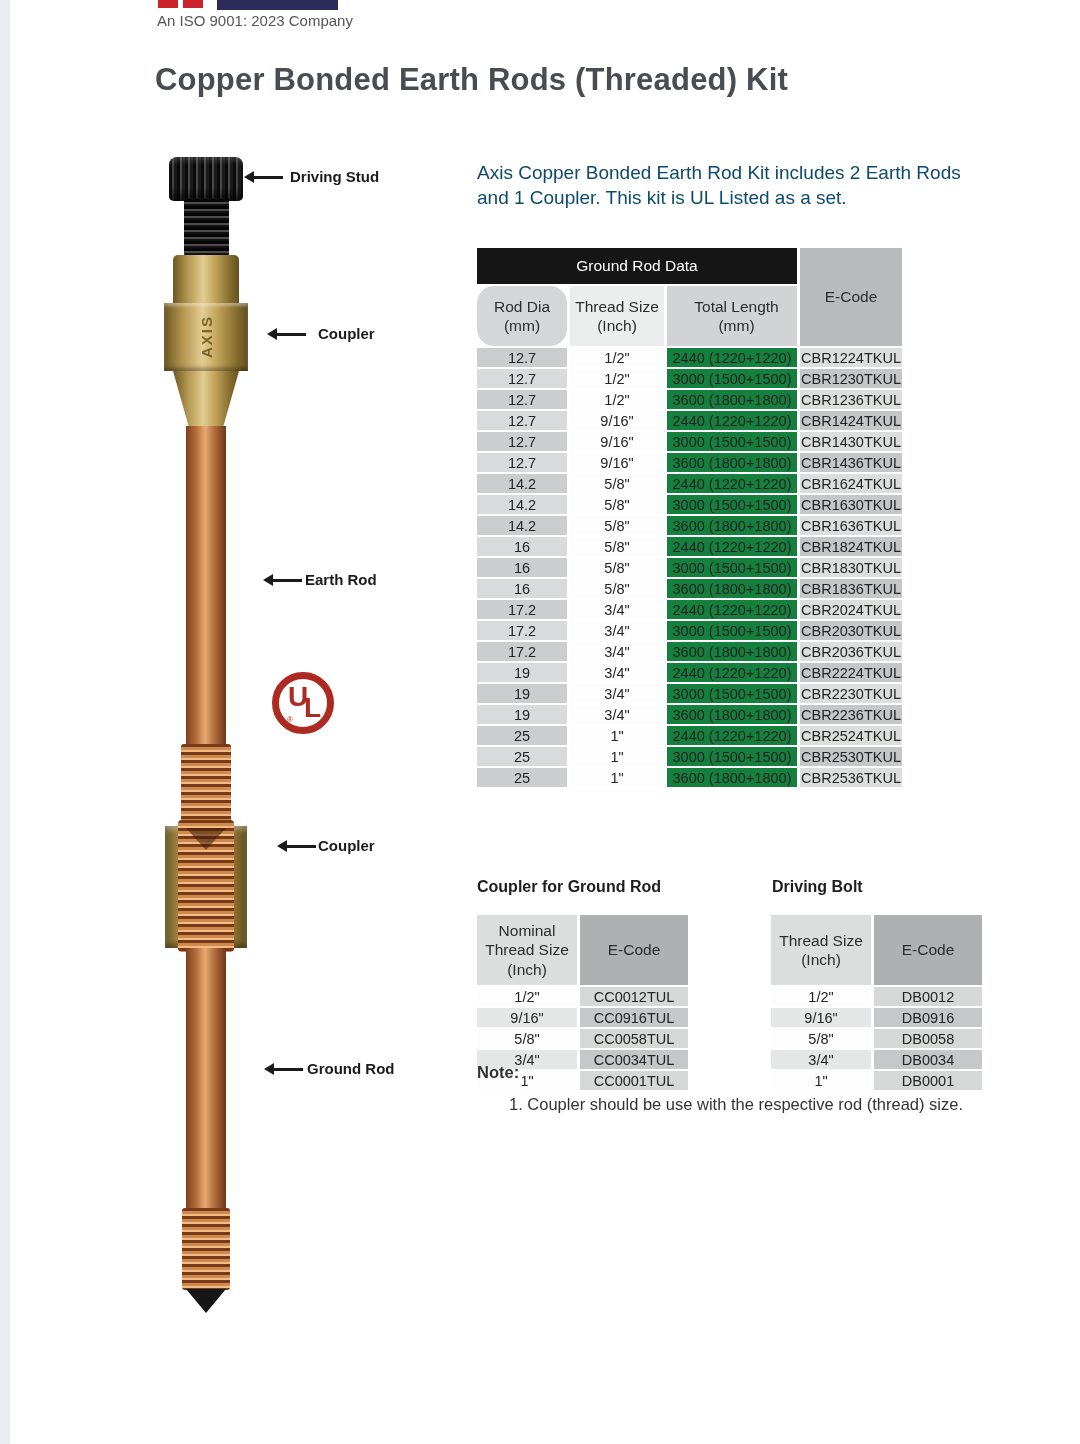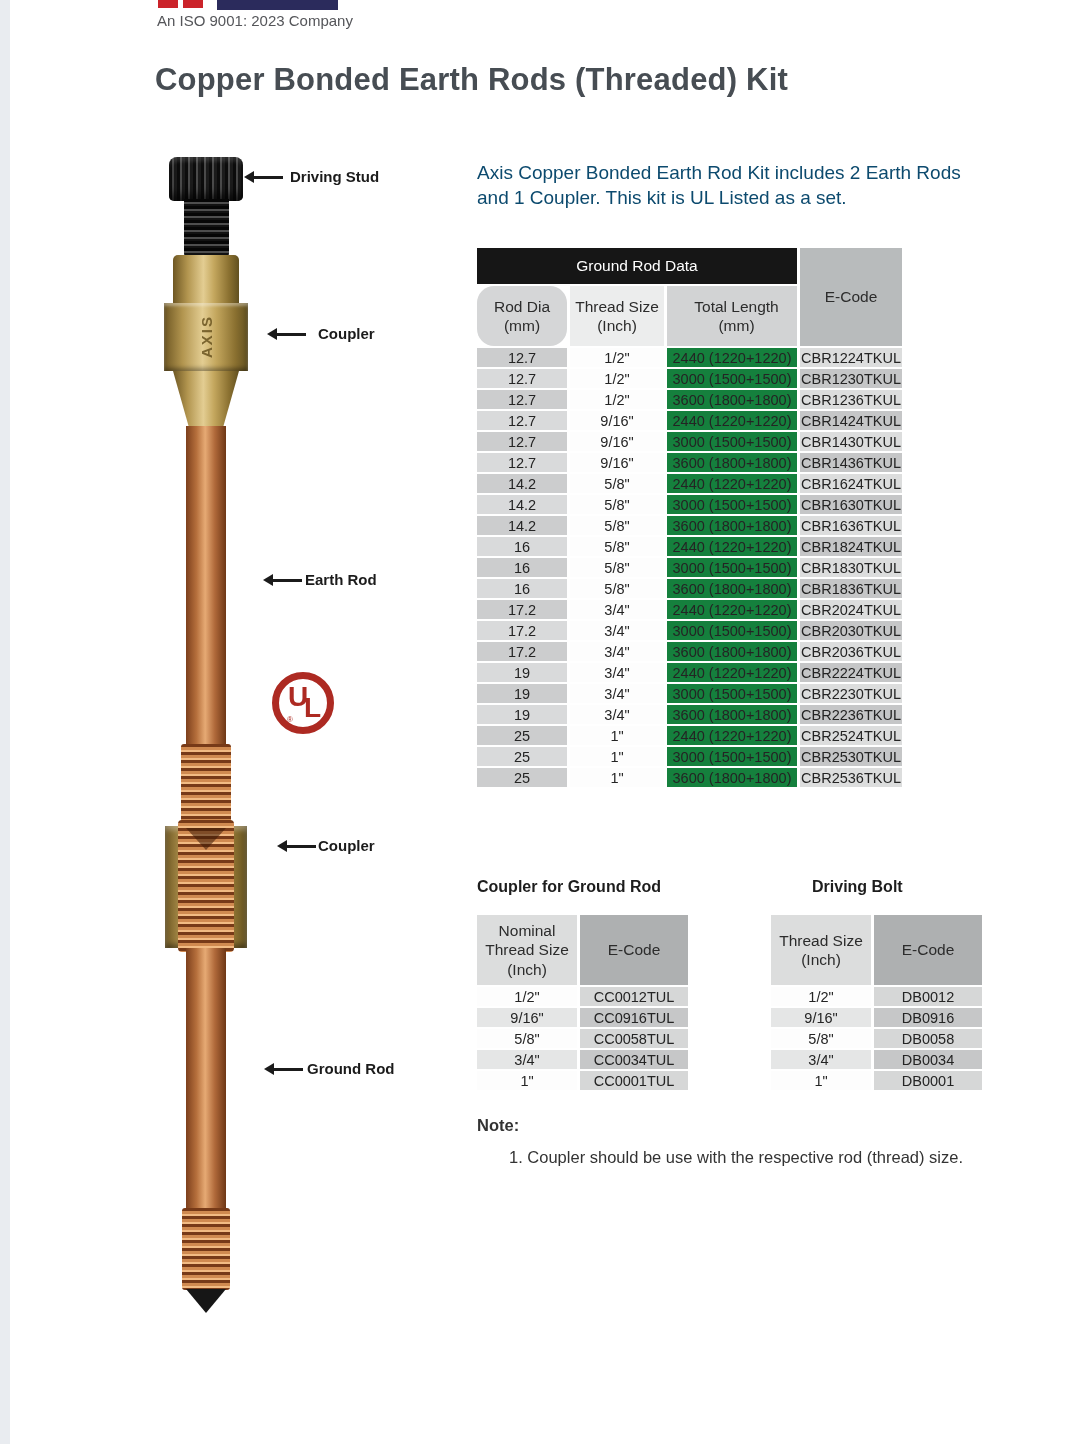--- a/index.html
+++ b/index.html
@@ -79,35 +79,35 @@
   .main-table td { height:19px; font-size:14.5px; color:#242424; }
   .main-table td.c0.odd  { background:#cccdce; }
   .main-table td.c0.even { background:#d9dadb; }
   .main-table td.c1 { background:#fdfdfd; }
   .main-table td.c2 { background:#15803d; }
   .main-table td.c3.odd  { background:#dcdddd;margin-left:48px; }
   .main-table td.c3.even { background:#c5c6c7; }
 
   .section-title { position:absolute; font-size:16px; font-weight:bold; color:#1d1d1d; }
   .title-coupler { left:477px; top:878px; }
-  .title-bolt { left:812px; top:878px; }
+  .title-bolt { left:772px; top:878px; }
 
   .small-table { position:absolute; top:913px; }
   .small-table.coupler-table { left:474px; }
   .small-table.bolt-table { left:768px; }
   .small-table th { font-weight:normal; font-size:15.5px; color:#2c2c2c; height:70px; line-height:1.25; }
   .small-table .h0 { background:#dcdddd; width:100px; }
   .small-table .h1 { background:#aeb0b1; width:108px; }
   .small-table td { height:19px; font-size:14.5px; color:#242424; }
   .small-table td.c0.odd  { background:#fdfdfd; }
   .small-table td.c0.even { background:#e5e6e6; }
   .small-table td.c1.odd  { background:#d6d7d7; }
   .small-table td.c1.even { background:#c6c7c8; }
 
-  .note { position:absolute; left:477px; top:1116px; width:500px; font-size:16.5px; color:#333; }
+  .note { position:absolute; left:477px; top:1063px; width:500px; font-size:16.5px; color:#333; }
   .note .note-label { font-weight:bold; margin-bottom:12px; }
   .note .note-item { margin-bottom:12px; line-height:1.3;margin-left:32px; }
 </style>
 </head>
 <body>
 
 <div class="left-strip"></div>
 
 <div class="logo-red-a"></div>
 <div class="logo-red-b"></div>

